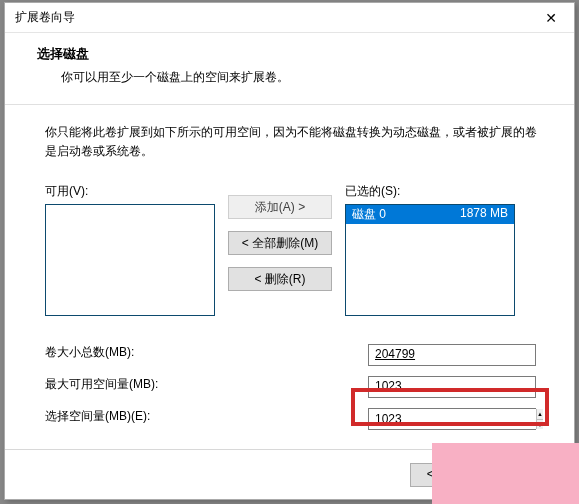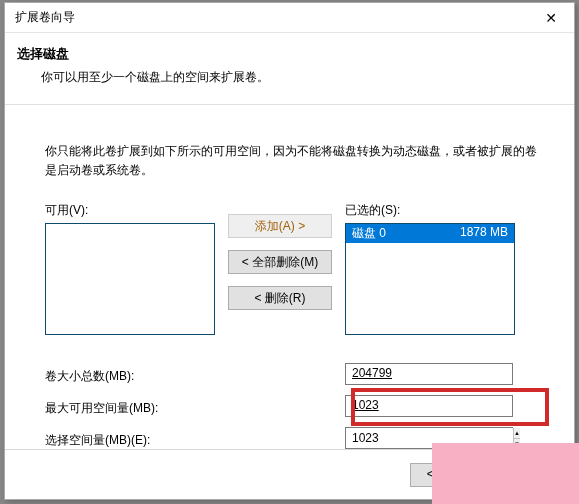--- a/index.html
+++ b/index.html
@@ -33,41 +33,40 @@
     font-size: 12px;
   }
   .close-btn {
     width: 46px; height: 30px;
     display: flex; align-items: center; justify-content: center;
     font-size: 14px;
     font-family: Arial, sans-serif;
     cursor: pointer;
   }
   .header-area {
-    padding: 12px 20px 8px 12px;
+    padding: 12px 20px 8px 32px;
   }
   .header-area .heading {
     font-weight: bold;
     font-size: 13px;
   }
   .header-area .sub {
     padding: 6px 0 10px 24px;
   }
   .divider {
     height: 1px;
     background: linear-gradient(to bottom,#d0d0d0,#f0f0f0);
     margin: 0;
   }
   .content {
     padding: 18px 28px 0 40px;
   }
   .desc {
     line-height: 1.6;
     margin-bottom: 22px;
-    margin-top: 19px;
   }
   .lists-row {
     display: flex;
     align-items: flex-start;
   }
   .col-left, .col-right { flex: 0 0 170px; }
   .col-mid { flex: 0 0 130px; display: flex; flex-direction: column; align-items: center; gap: 12px; padding-top: 12px; }
   .list-label { margin-bottom: 4px; }
   .listbox {
     width: 170px;
@@ -87,33 +86,34 @@
   .win-btn {
     width: 104px;
     height: 24px;
     background: #e1e1e1;
     border: 1px solid #adadad;
     font-size: 12px;
     font-family: inherit;
     cursor: pointer;
   }
   .win-btn.disabled {
-    color: #a16207;
+    color: #404040;
     background: #efefef;
     border-color: #cfcfcf;
     cursor: default;
   }
   .fields {
     margin-top: 28px;
   }
   .field-row {
     display: flex;
-    align-items: flex-end;
+    align-items: flex-start;
     margin-bottom: 10px;
     height: 22px;
+    gap: 23px;
   }
   .field-row label {
     width: 300px;
   }
   .field-val {
     width: 168px;
     height: 22px;
     border: 1px solid #7a7a7a;
     padding: 2px 6px;
     background: #fff;

